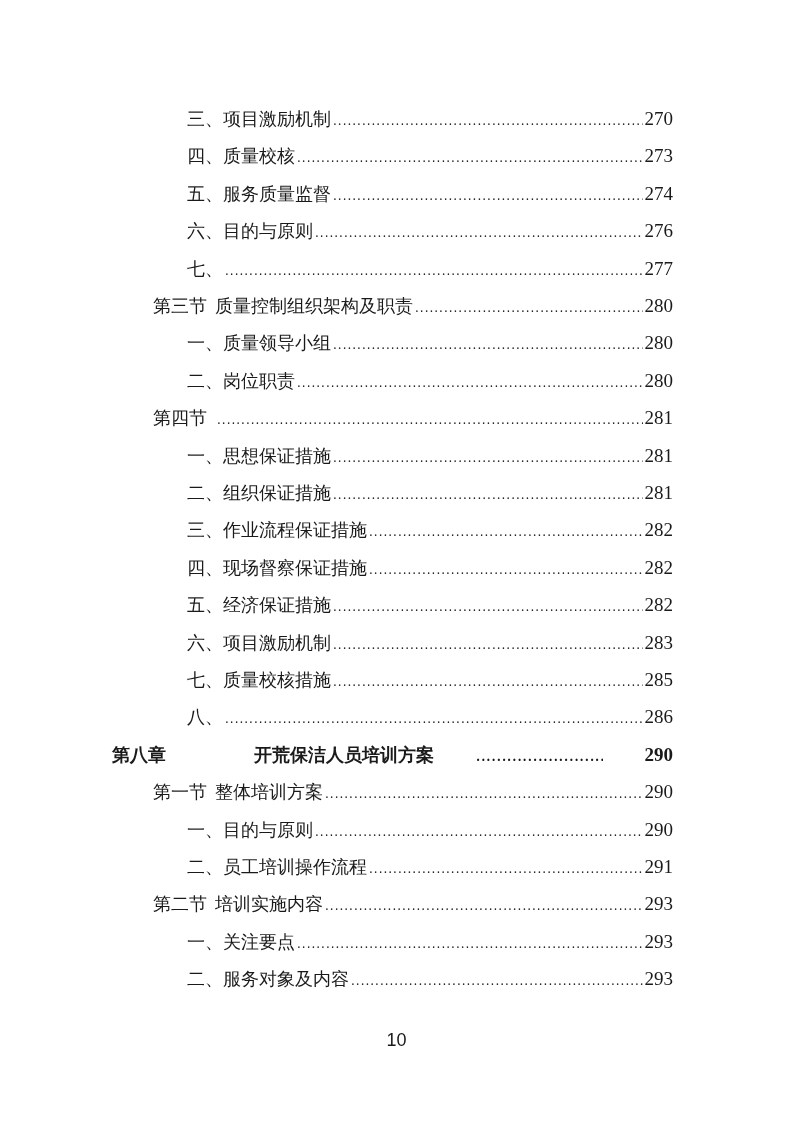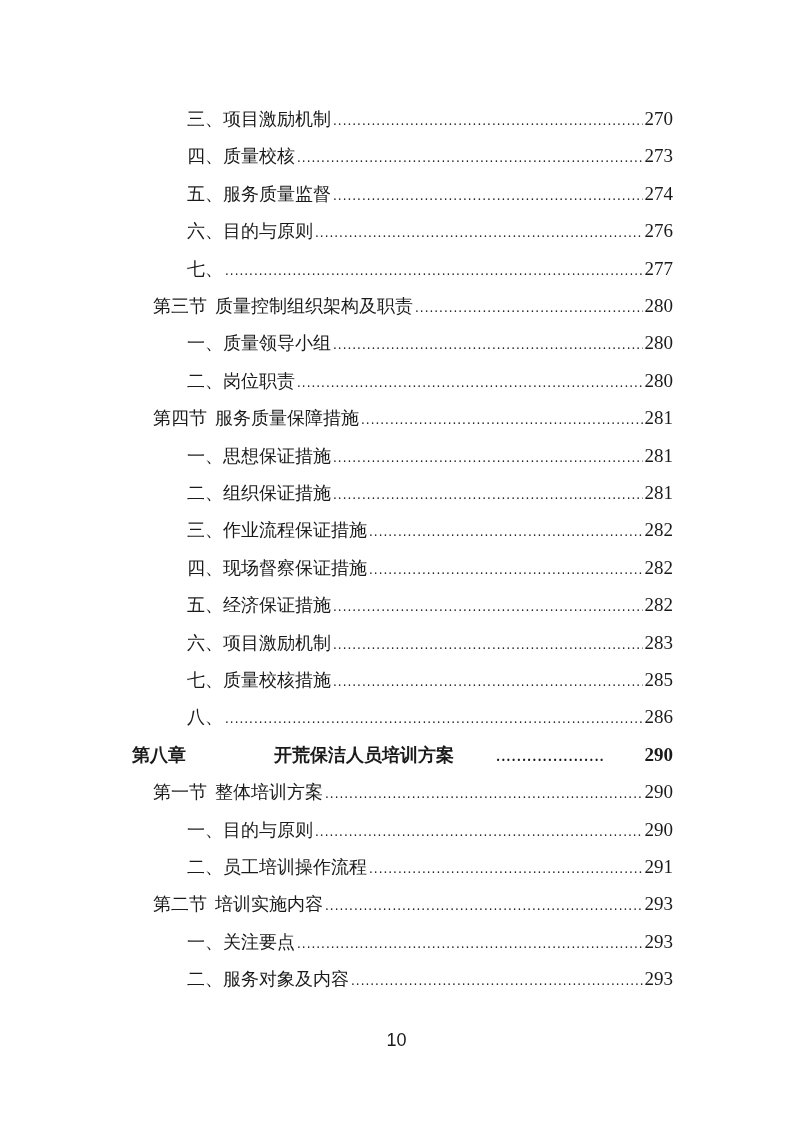--- a/index.html
+++ b/index.html
@@ -1,20 +1,20 @@
 <!DOCTYPE html>
 <html><head>
 <meta charset="utf-8">
 <style>
   html, body { margin:0; padding:0; background:#ffffff; }
   body { width:793px; height:1122px; position:relative; overflow:hidden; font-family:"DejaVu Serif","Liberation Serif",serif; color:#1a1a1a; }
   .toc { position:absolute; left:0; top:0; width:793px; }
   .row { position:absolute; left:0; width:793px; height:28px; }
   .entry { position:absolute; display:flex; align-items:baseline; right:120px; height:28px; line-height:28px; font-size:18px; }
-  .lvl1 { left:132px; font-weight:bold;gap:40px; }
+  .lvl1 { left:112px; font-weight:bold;gap:40px; }
   .lvl2 { left:153px; }
   .lvl3 { left:187px; }
   .prefix { white-space:pre; }
   .gap { display:inline-block; width:8px; }
   .title { white-space:nowrap; }
   .leader { flex:1; overflow:hidden; white-space:nowrap; margin:0 2px; font-size:12px; letter-spacing:1px; }
   .leader::after { content:"......................................................................................................................................................................................................................"; }
   .page { font-family:"Liberation Serif",serif; font-size:19px; }
   .footer { position:absolute; top:1030px; left:0; width:793px; text-align:center; font-family:"Liberation Sans",sans-serif; font-size:18px; }
 </style>
@@ -83,21 +83,20 @@
         <span class="prefix">二、</span>
         <span class="title">岗位职责</span>
         <span class="leader"></span>
         <span class="page">280</span>
       </div>
     </div>
     <div class="row" style="top: 404.2px;">
       <div class="entry lvl2">
         <span class="prefix">第四节</span>
         <span class="gap"></span>
-        <span class="title">服务质量保障措施</span>
         <span class="leader"></span>
         <span class="page">281</span>
       </div>
     </div>
     <div class="row" style="top: 441.6px;">
       <div class="entry lvl3">
         <span class="prefix">一、</span>
         <span class="title">思想保证措施</span>
         <span class="leader"></span>
         <span class="page">281</span>

